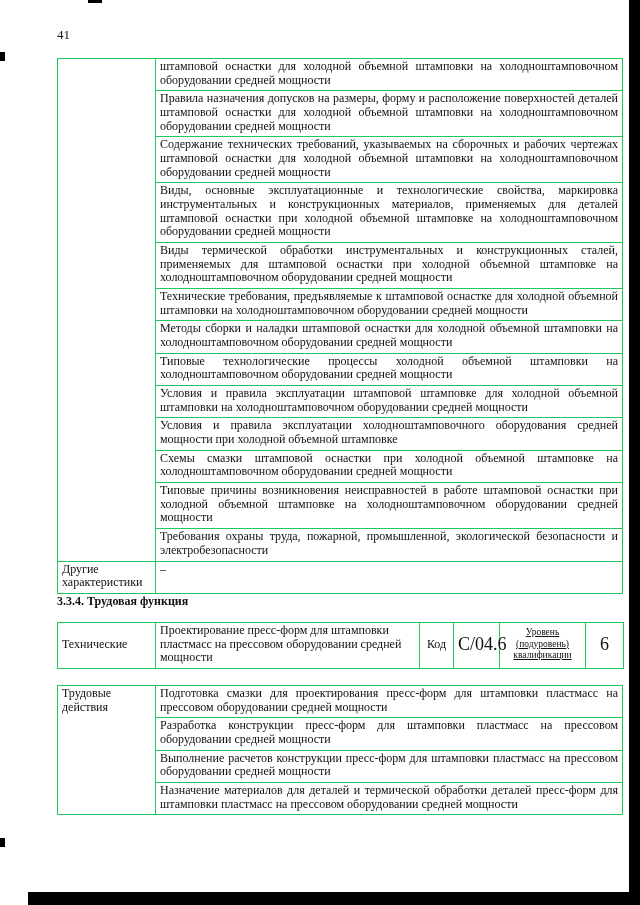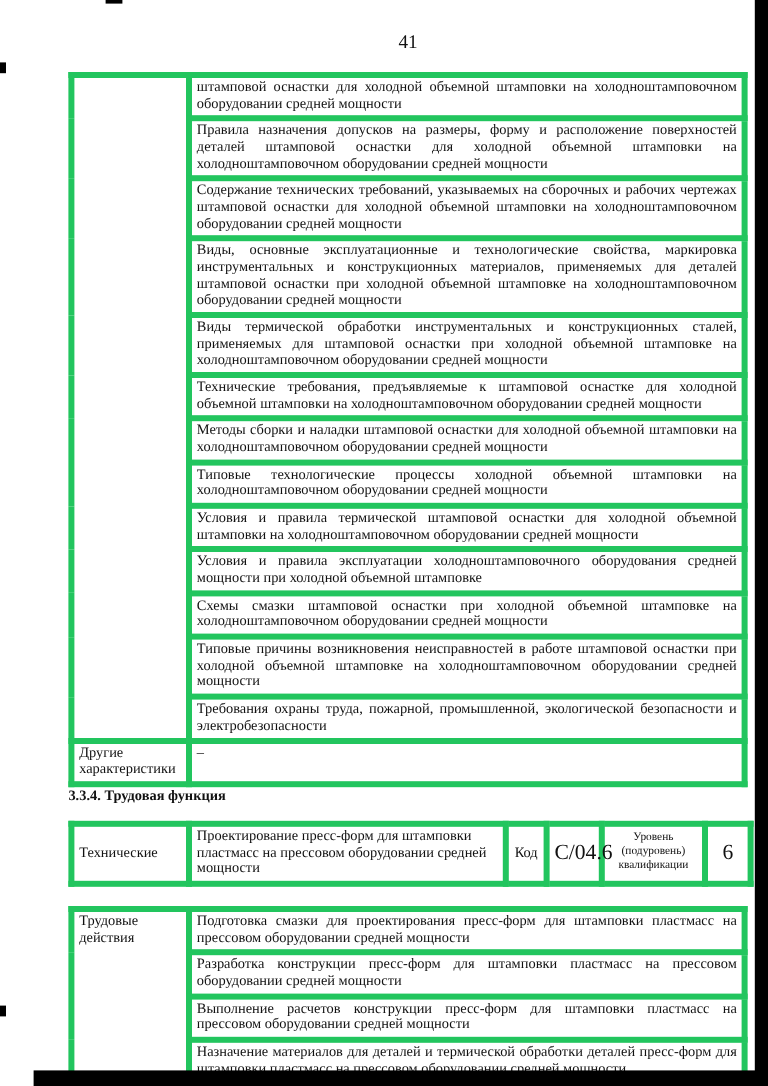--- a/index.html
+++ b/index.html
@@ -11,47 +11,47 @@
     position:relative;
     overflow:hidden;
   }
   .content-area {
     position:absolute;
     left:57px; top:0;
     width:566px;
   }
   .page-number {
     margin-top:27px;
-    text-align:center;
-    font-size:16px;
+    text-align:left;
+    font-size:13px;
   }
   table.tbl {
     width:566px;
     border-collapse:collapse;
     font-size:12px;
     line-height:1.14;
     table-layout:fixed;
   }
   table.knowledge { margin-top:15px; }
   table.tbl td {
-    border:5px solid #22c55e;
+    border:1px solid #22c55e;
     padding:1px 4px 3px 4px;
     vertical-align:top;
   }
   .label-col { width:98px; }
   td.content { text-align:justify; }
   td.plain { text-align:left; }
   .section-heading {
     font-size:12px;
     font-weight:bold;
   }
   table.function { margin-top:13px; }
   table.function td.vmid { vertical-align:middle; }
   table.function td.center { text-align:center; }
-  td.level-label { font-size:9.5px; line-height:1.2; }
+  td.level-label { font-size:9.5px; line-height:1.2;text-decoration:underline; }
   td.code-value, td.level-value { font-size:18px; }
   table.actions { margin-top:16px; }
   
   .scan-bar-right {
     position:absolute; top:0; right:0;
     width:11px; height:905px;
     background:#000;
   }
   .scan-bar-bottom {
     position:absolute; left:28px; right:0; bottom:0;
@@ -95,21 +95,21 @@
     <tr>
           <td class="content">Технические требования, предъявляемые к штамповой оснастке для холодной объемной штамповки на холодноштамповочном оборудовании средней мощности</td>
         </tr>
     <tr>
           <td class="content">Методы сборки и наладки штамповой оснастки для холодной объемной штамповки на холодноштамповочном оборудовании средней мощности</td>
         </tr>
     <tr>
           <td class="content">Типовые технологические процессы холодной объемной штамповки на холодноштамповочном оборудовании средней мощности</td>
         </tr>
     <tr>
-          <td class="content">Условия и правила термической штамповой оснастки для холодной объемной штамповки на холодноштамповочном оборудовании средней мощности</td>
+          <td class="content">Условия и правила эксплуатации штамповой штамповке для холодной объемной штамповки на холодноштамповочном оборудовании средней мощности</td>
         </tr>
     <tr>
           <td class="content">Условия и правила эксплуатации холодноштамповочного оборудования средней мощности при холодной объемной штамповке</td>
         </tr>
     <tr>
           <td class="content">Схемы смазки штамповой оснастки при холодной объемной штамповке на холодноштамповочном оборудовании средней мощности</td>
         </tr>
     <tr>
           <td class="content">Типовые причины возникновения неисправностей в работе штамповой оснастки при холодной объемной штамповке на холодноштамповочном оборудовании средней мощности</td>
         </tr>

